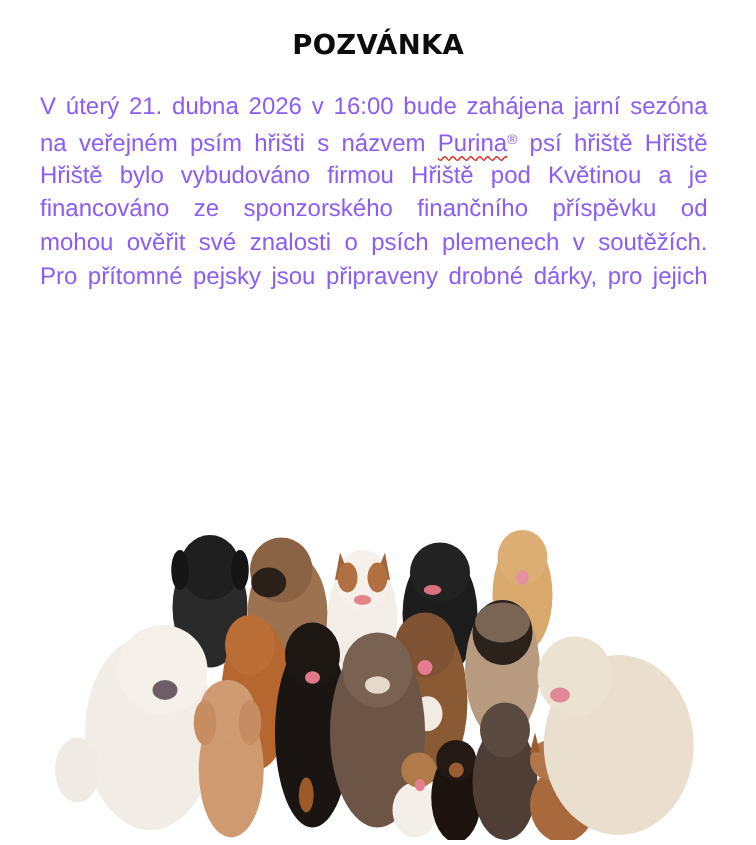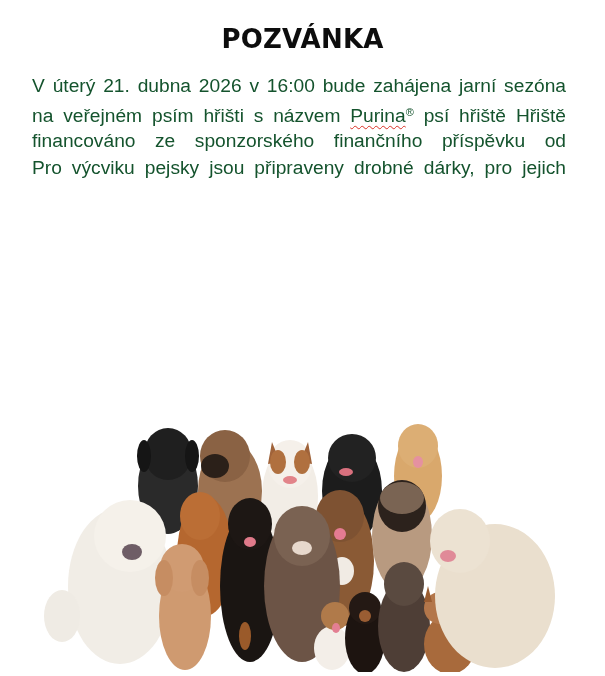--- a/index.html
+++ b/index.html
@@ -1,35 +1,37 @@
 <!DOCTYPE html>
 <html><head>
   <meta charset="utf-8">
   <style>
     html, body { margin: 0; padding: 0; background: #ffffff; }
     body { width: 605px; height: 676px; position: relative; overflow: hidden; font-family: "Liberation Sans", "DejaVu Sans", sans-serif; color: #111111; }
-    .title { position: absolute; left: 0; width: 605px; top: 24px; text-align: center; font-family: "DejaVu Sans", sans-serif; font-weight: bold; font-size: 26px; letter-spacing: 0.2px; color: #0d0d0d; }
-    .body-text { position: absolute; left: 32px; width: 534px; top: 72px; font-size: 19.2px; line-height: 27.3px; color: #14532d; }
+    .title { position: absolute; left: 0; width: 605px; top: 24px; text-align: center; font-family: "DejaVu Sans", sans-serif; font-weight: bold; font-size: 22px; letter-spacing: 0.2px; color: #0d0d0d; }
+    .body-text { position: absolute; left: 32px; width: 534px; top: 72px; font-size: 19.2px; line-height: 27.3px; color: #8b5cf6; }
     .line { display: block; white-space: nowrap; text-align: justify; text-align-last: justify; height: 27.3px; }
     .line.last { text-align-last: left; }
     .purina { text-decoration: underline wavy #d93025; text-decoration-thickness: 1px; text-underline-offset: 3px; }
     .reg { font-size: 11px; vertical-align: 6px; }
     .photo { position: absolute; left: 40px; top: 416px; width: 525px; height: 256px; }
   </style>
 </head>
 <body>
 
 <div>
   <div class="title">POZVÁNKA</div>
 
   <div class="body-text">
     <span class="line">V úterý 21. dubna 2026 v 16:00 bude zahájena jarní sezóna</span>
     <span class="line"><span>na veřejném psím hřišti s názvem </span><span class="purina">Purina</span><span class="reg">®</span><span> psí hřiště Hřiště</span></span>
+    <span class="line">Hřiště bylo vybudováno firmou Hřiště pod Květinou a je</span>
     <span class="line">financováno ze sponzorského finančního příspěvku od</span>
-    <span class="line">Pro výcviku pejsky jsou připraveny drobné dárky, pro jejich</span>
+    <span class="line">mohou ověřit své znalosti o psích plemenech v soutěžích.</span>
+    <span class="line">Pro přítomné pejsky jsou připraveny drobné dárky, pro jejich</span>
   </div>
 
   <svg class="photo" viewBox="0 0 525 256" xmlns="http://www.w3.org/2000/svg">
     <defs>
       <radialGradient id="fade" cx="50%" cy="100%" r="60%">
         <stop offset="0%" stop-color="#ffffff" stop-opacity="0"></stop>
         <stop offset="100%" stop-color="#ffffff" stop-opacity="0"></stop>
       </radialGradient>
     </defs>
 

